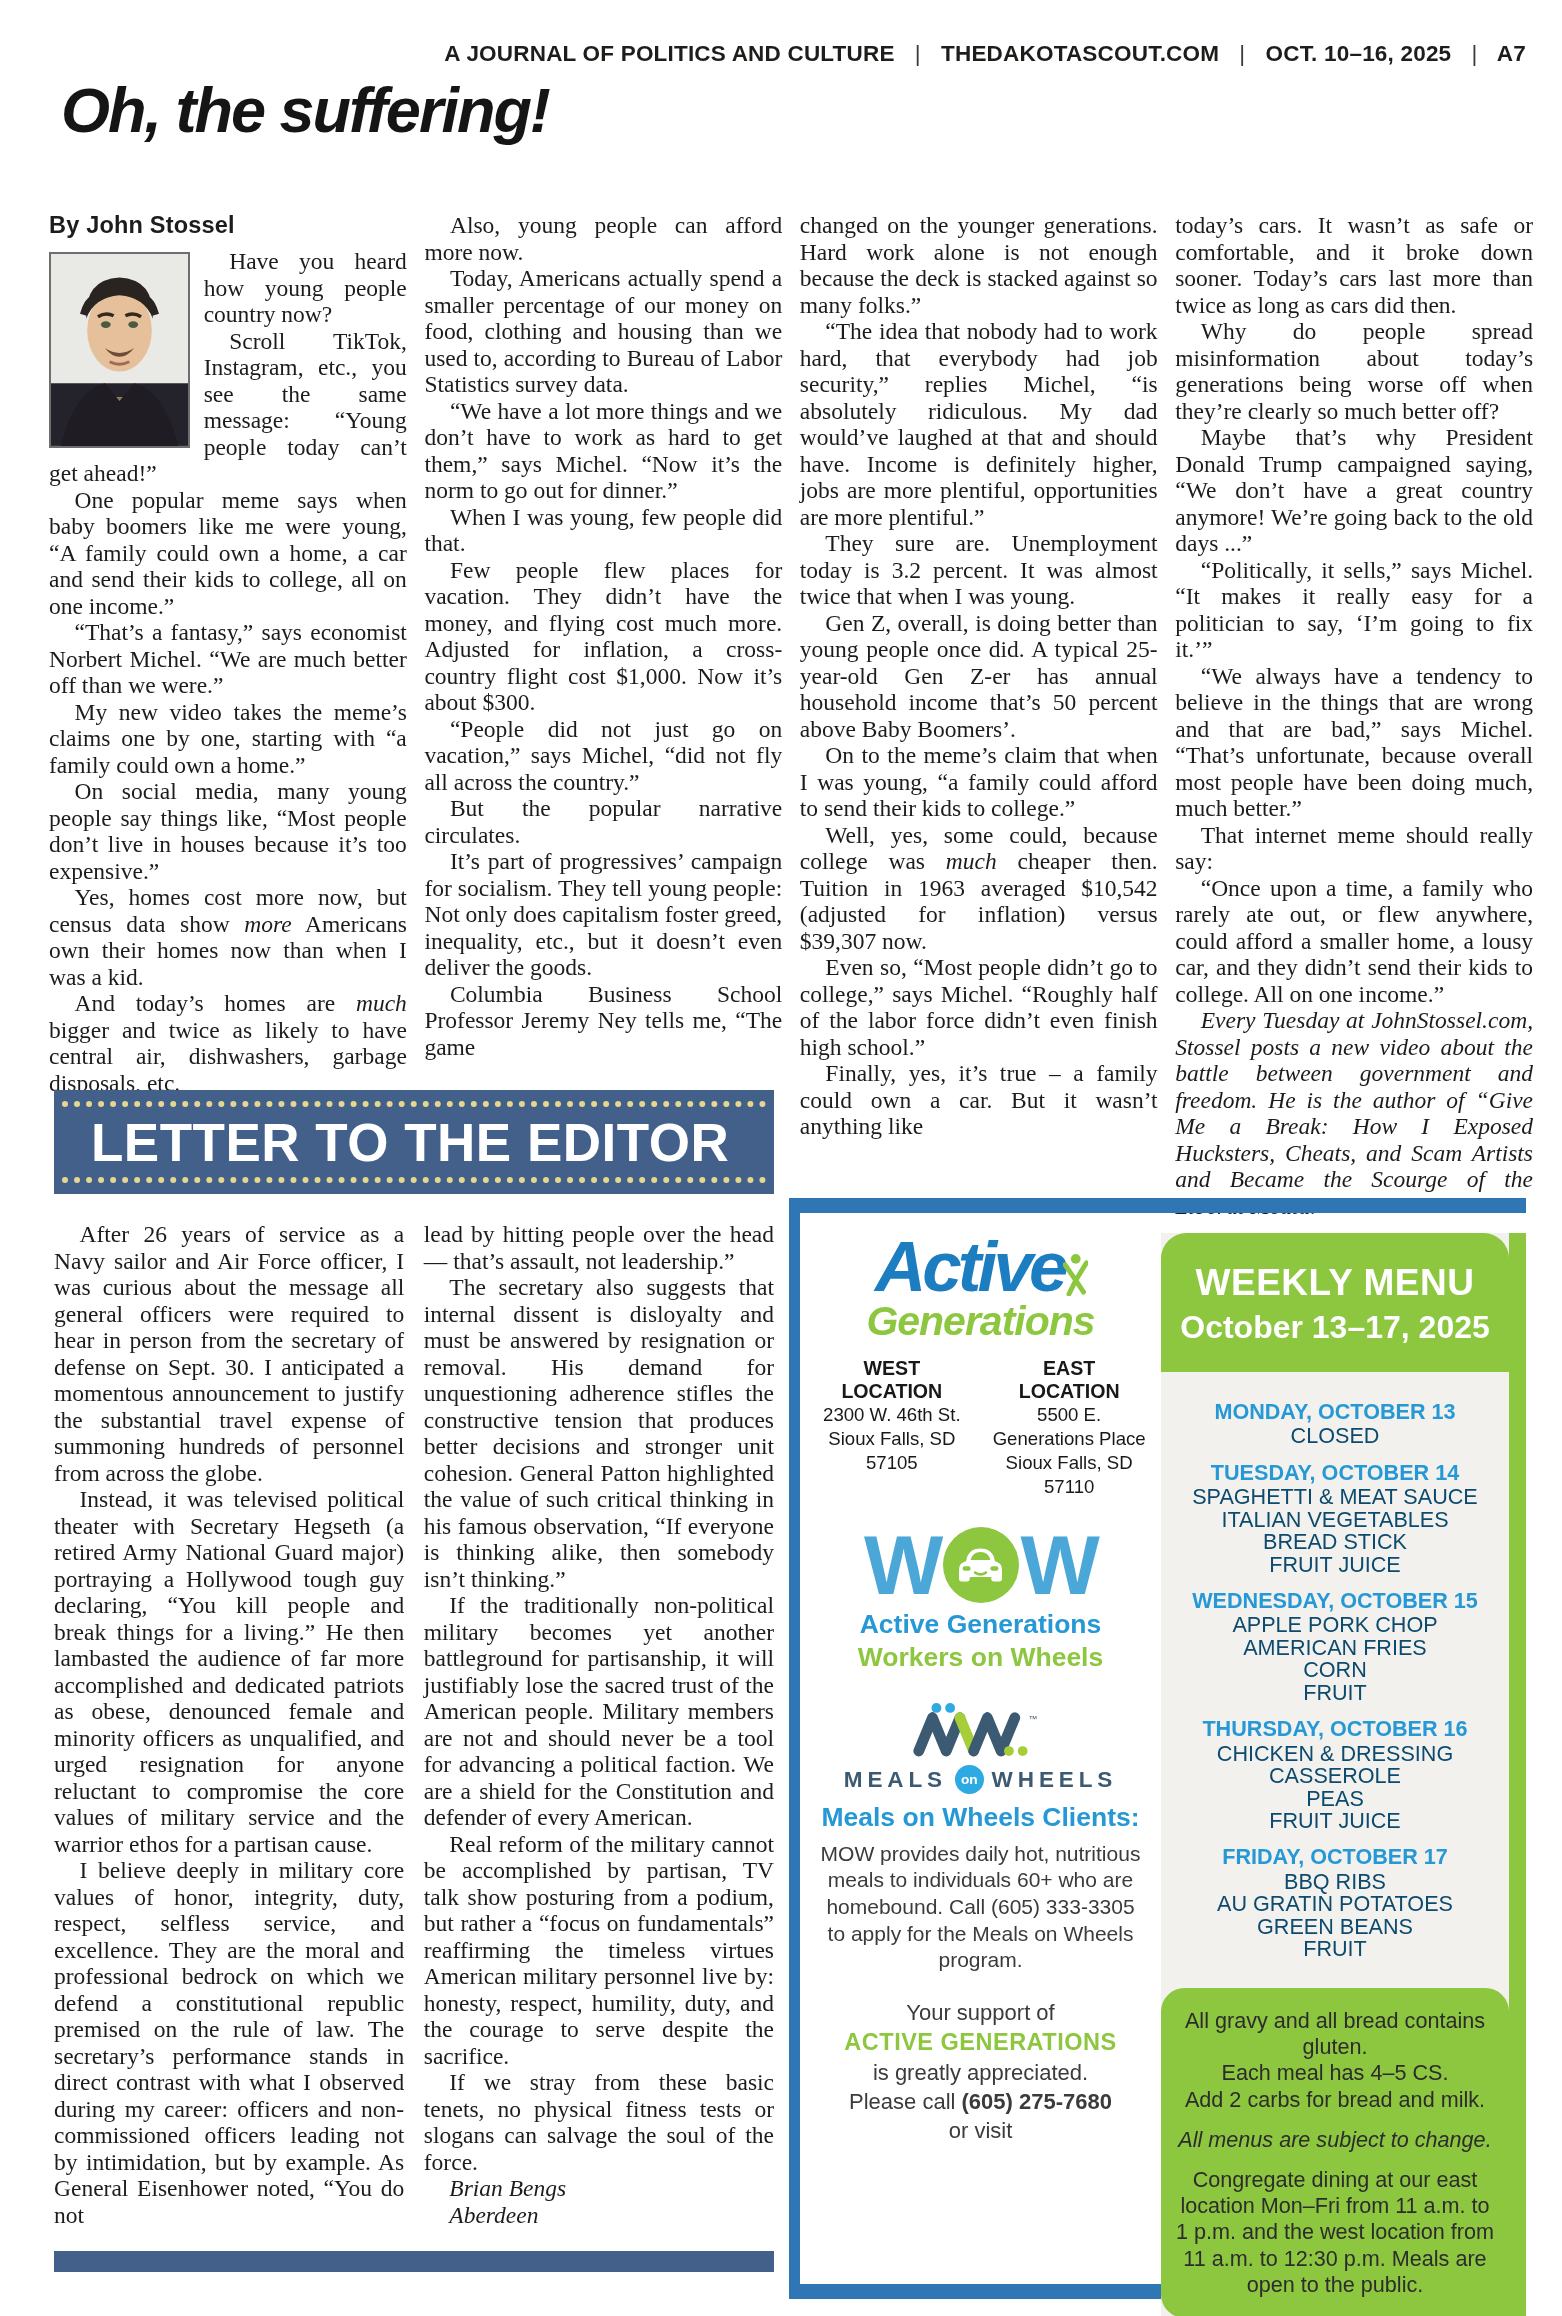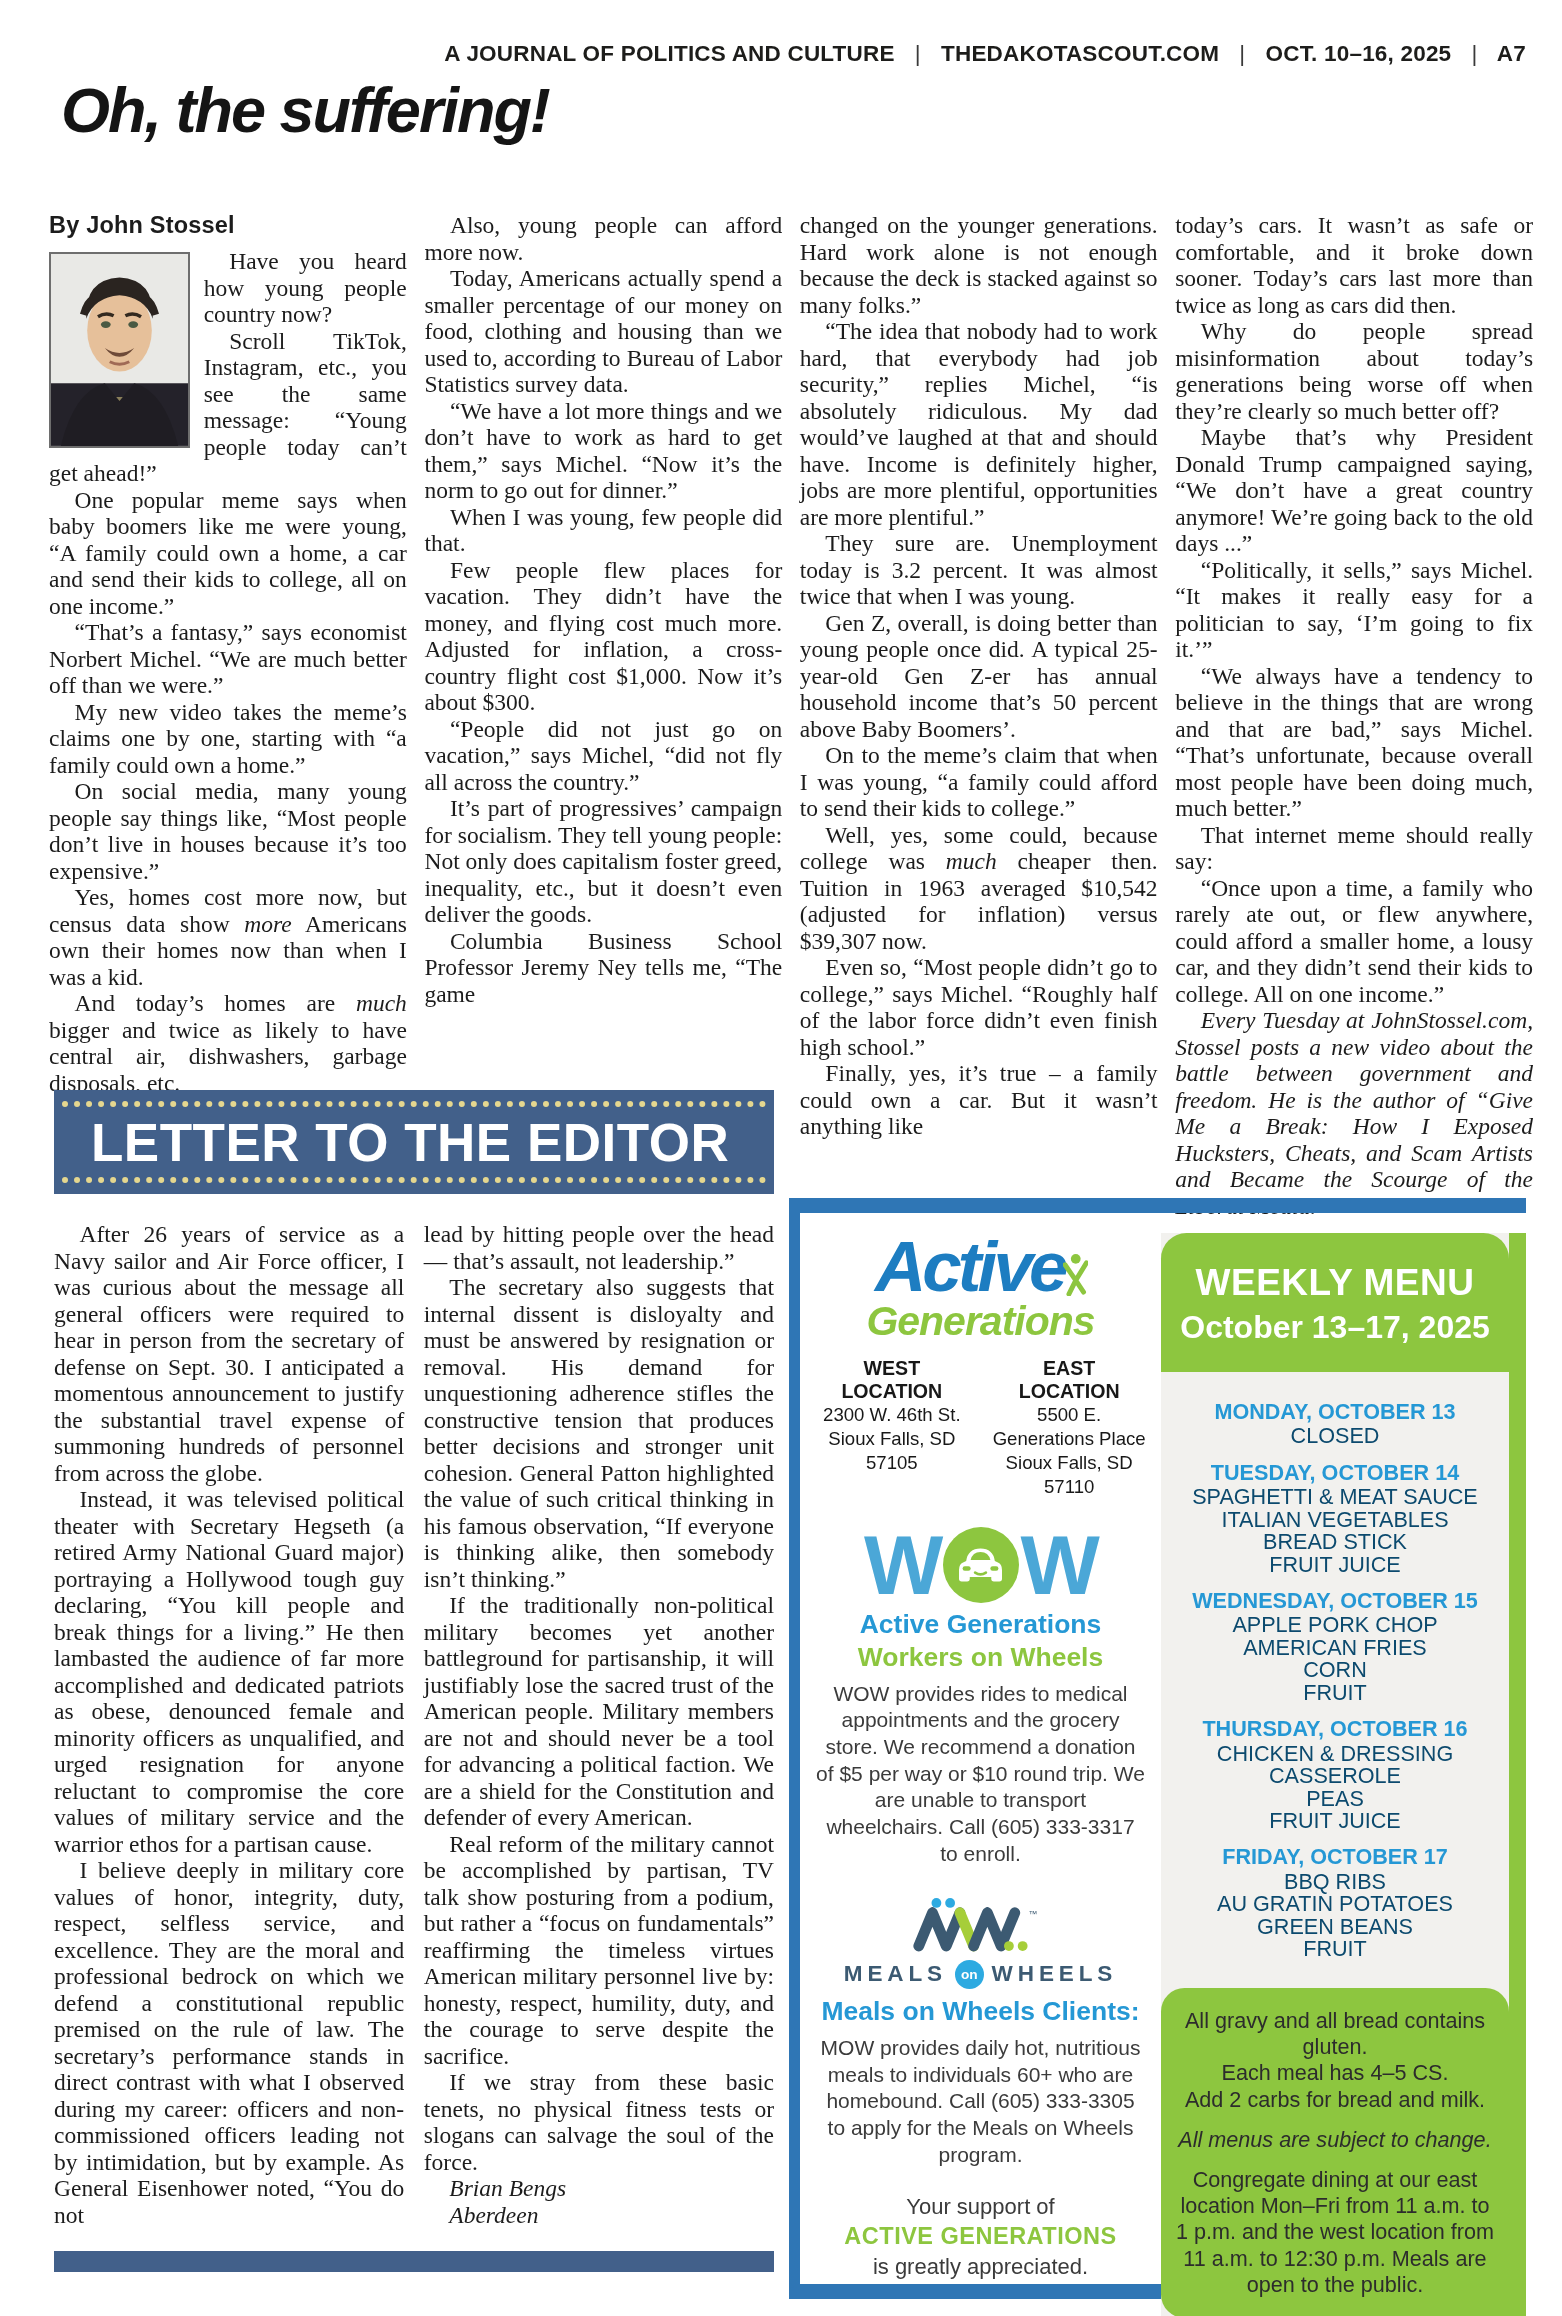--- a/index.html
+++ b/index.html
@@ -127,20 +127,21 @@
     </div>
     <div class="col">
       <div>
 
       <p>Also, young people can afford more now.</p>
           <p>Today, Americans actually spend a smaller percentage of our money on food, clothing and housing than we used to, according to Bureau of Labor Statistics survey data.</p>
           <p>“We have a lot more things and we don’t have to work as hard to get them,” says Michel. “Now it’s the norm to go out for dinner.”</p>
           <p>When I was young, few people did that.</p>
           <p>Few people flew places for vacation. They didn’t have the money, and flying cost much more. Adjusted for inflation, a cross-country flight cost $1,000. Now it’s about $300.</p>
           <p>“People did not just go on vacation,” says Michel, “did not fly all across the country.”</p>
+          <p>But the popular narrative circulates.</p>
           <p>It’s part of progressives’ campaign for socialism. They tell young people: Not only does capitalism foster greed, inequality, etc., but it doesn’t even deliver the goods.</p>
           <p>Columbia Business School Professor Jeremy Ney tells me, “The game</p>
         </div>
     </div>
     <div class="col">
       <div>
 
       <p class="noindent">changed on the younger generations. Hard work alone is not enough because the deck is stacked against so many folks.”</p>
           <p>“The idea that nobody had to work hard, that everybody had job security,” replies Michel, “is absolutely ridiculous. My dad would’ve laughed at that and should have. Income is definitely higher, jobs are more plentiful, opportunities are more plentiful.”</p>
           <p>They sure are. Unemployment today is 3.2 percent. It was almost twice that when I was young.</p>
@@ -228,21 +229,20 @@
             <path d="M19,19 Q21,10 30,10 Q39,10 41,19 Z" fill="#8dc63f"></path>
             <rect x="10" y="26" width="9" height="5" rx="2.5" fill="#8dc63f"></rect>
             <rect x="41" y="26" width="9" height="5" rx="2.5" fill="#8dc63f"></rect>
             <path d="M24,33 q6,4 12,0" stroke="#8dc63f" stroke-width="3" fill="none" stroke-linecap="round"></path>
           </svg>
         </span>
         <span class="wow-w">W</span>
       </div>
       <div class="wow-t1">Active Generations</div>
       <div class="wow-t2">Workers on Wheels</div>
-      <div class="ad-body">WOW provides rides to medical appointments and the grocery store. We recommend a donation of $5 per way or $10 round trip. We are unable to transport wheelchairs. Call (605) 333-3317 to enroll.</div>
 
       <div class="mow-block">
         <svg width="147" height="57" viewBox="0 0 150 58">
           <circle cx="30" cy="8" r="5" fill="#2daae1"></circle>
             <circle cx="44" cy="8" r="5" fill="#2daae1"></circle>
           <path d="M12,52 L26,18 M26,18 L40,52 M40,52 L54,18" stroke="#3c5a72" stroke-width="11" stroke-linecap="round" fill="none"></path>
           <path d="M54,18 L68,52" stroke="#a6ce39" stroke-width="11" stroke-linecap="round" fill="none"></path>
           <path d="M68,52 L82,18 M82,18 L96,52 M96,52 L110,18" stroke="#3c5a72" stroke-width="11" stroke-linecap="round" fill="none"></path>
           <circle cx="104" cy="52" r="5" fill="#a6ce39"></circle>
             <circle cx="118" cy="52" r="5" fill="#a6ce39"></circle>

